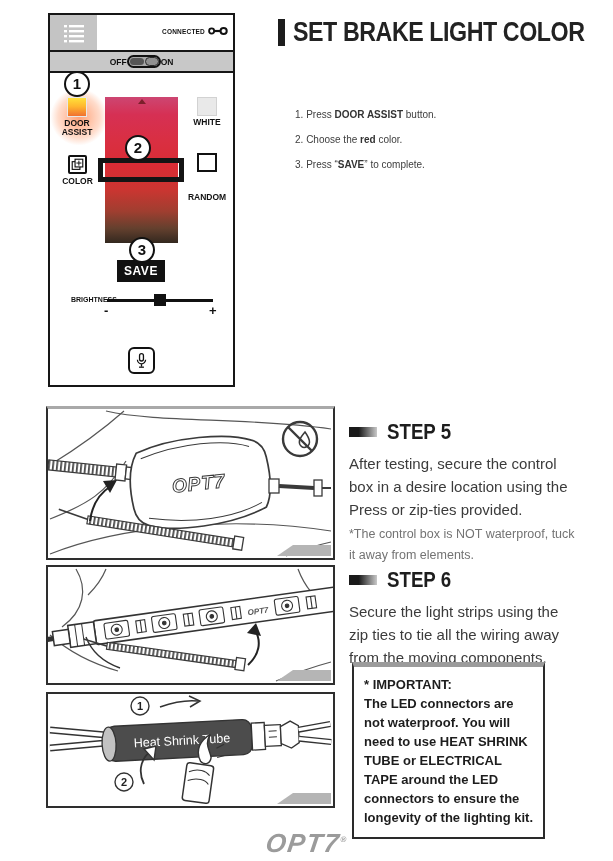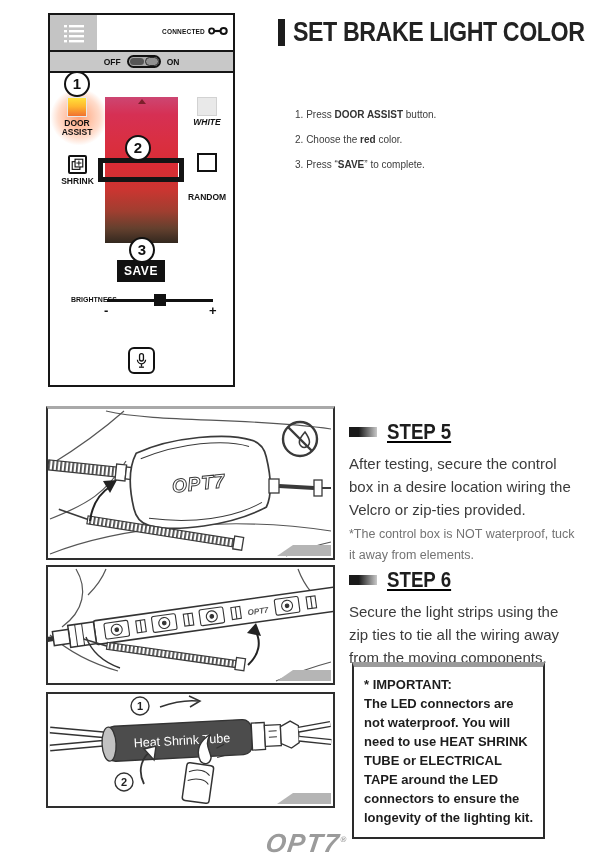--- a/index.html
+++ b/index.html
@@ -8,21 +8,21 @@
 
   
   .app-panel { position:absolute; left:48px; top:13px; width:187px; height:374px;
                border:2px solid #161616; background:#fff; }
   .app-header { position:relative; height:37px; border-bottom:2px solid #161616; background:#fff; }
   .menu-box { position:absolute; left:0; top:0; width:47px; height:35px; background:#c4c4c4;
               display:flex; align-items:center; justify-content:center; }
   .connected { position:absolute; right:5px; top:11px; display:flex; align-items:center; gap:3px; }
   .connected .txt { font-size:6.5px; font-weight:bold; color:#111; letter-spacing:.2px; }
   .toggle-bar { position:relative; height:21px; border-bottom:2px solid #161616; background:#c8c8c8;
-                display:flex; align-items:center; justify-content:center; gap:6px; }
+                display:flex; align-items:center; justify-content:center; }
   .toggle-bar .lbl { font-size:8.5px; font-weight:bold; color:#111; }
   .switch { position:relative; width:34px; height:13px; border:2px solid #111; border-radius:8px; background:#a8a8a8; }
   .switch .knob-a { position:absolute; left:1px; top:1px; width:14px; height:7px; background:#555; border-radius:4px; }
   .switch .knob-b { position:absolute; left:16px; top:0px; width:14px; height:9px; background:#909090;
                     border:1px solid #2a2a2a; border-radius:5px; }
   .app-main { position:relative; height:310px; }
 
   .callout { position:absolute; width:26px; height:26px; border:2.5px solid #111; border-radius:50%;
              background:#fff; text-align:center; line-height:21px; font-size:15px; font-weight:bold;
              color:#111; z-index:6; }
@@ -61,21 +61,21 @@
 
   
   .title-row { position:absolute; left:278px; top:17px; display:flex; align-items:center; }
   .title-bar { width:7px; height:27px; background:#1c1c1c; margin-right:8px; }
   .title-txt { font-size:27px; font-weight:bold; color:#222; white-space:nowrap;
                transform:scaleX(.86); transform-origin:left center; letter-spacing:-.5px; }
   .steps { position:absolute; left:295px; top:102px; font-size:10px; line-height:25px; color:#3d3d3d; }
   .steps .b { font-weight:bold; color:#333; }
 
   .step-block { position:absolute; width:226px; }
-  .step-head { display:flex; align-items:center;text-decoration:underline; }
+  .step-head { display:flex; align-items:center; }
   .step-bar { width:28px; height:10px; margin-right:10px;
               background:linear-gradient(90deg,#1a1a1a 0%, #1a1a1a 35%, #c9c9c9 100%); }
   .step-name { font-size:22px; font-weight:bold; color:#1d1d1d; white-space:nowrap;
                transform:scaleX(.85); transform-origin:left center; }
   .step-body { margin-top:7px; font-size:15px; line-height:23px; color:#3b3b3b; }
   .step-note { margin-top:3px; font-size:12.5px; line-height:21px; color:#737373; }
 
   .important-box { position:absolute; left:352px; top:662px; width:193px;
                    border:2px solid #2a2a2a; border-top:5px solid #9b9b9b; background:#fff;
                    padding:8px 10px 10px 10px; font-size:13px; line-height:19px; font-weight:bold; color:#1d1d1d; }
@@ -141,29 +141,29 @@
       <div class="small-lbl" style="left:7px; top:46px; width:40px;">DOOR ASSIST</div>
 
       <div class="preset-btn">
         <svg width="13" height="13" viewBox="0 0 16 16">
           <rect x="1.5" y="4.5" width="9.5" height="9.5" fill="#fff" stroke="#111" stroke-width="1.4"></rect>
           <rect x="5" y="1.5" width="9.5" height="9.5" fill="#fff" stroke="#111" stroke-width="1.4"></rect>
           <line x1="9.7" y1="3.2" x2="9.7" y2="9.4" stroke="#111" stroke-width="1.2"></line>
           <line x1="6.6" y1="6.2" x2="12.8" y2="6.2" stroke="#111" stroke-width="1.2"></line>
         </svg>
       </div>
-      <div class="small-lbl" style="left:5px; top:104px; width:45px;">SHRINK</div>
+      <div class="small-lbl" style="left:5px; top:104px; width:45px;">COLOR</div>
 
       <div class="gradient-col"></div>
       <div class="grad-marker"></div>
       <div class="callout" style="left:75px; top:62px;">2</div>
       <div class="select-rect"></div>
 
       <div class="white-btn"></div>
-      <div class="small-lbl" style="left:135px; top:45px; width:44px;font-style:italic;">WHITE</div>
+      <div class="small-lbl" style="left:135px; top:45px; width:44px;">WHITE</div>
 
       <div class="random-btn"></div>
       <div class="small-lbl" style="left:132px; top:120px; width:50px;">RANDOM</div>
 
       <div class="callout" style="left:79px; top:164px;">3</div>
       <div class="save-btn">SAVE</div>
 
       <div class="bright-lbl">BRIGHTNESS</div>
       <div class="slider-track"></div>
       <div class="slider-thumb"></div>
@@ -353,21 +353,21 @@
       </g>
       <polygon points="245,99 283,99 283,110 229,110" fill="#b5b5b5"></polygon>
     </svg>
   </div>
 
   <div class="step-block" style="left:349px; top:419px;">
     <div class="step-head">
       <div class="step-bar"></div>
       <div class="step-name">STEP 5</div>
     </div>
-    <div class="step-body">After testing, secure the control box in a desire location wiring the Velcro or zip-ties provided.</div>
+    <div class="step-body">After testing, secure the control box in a desire location using the Press or zip-ties provided.</div>
     <div class="step-note">*The control box is NOT waterproof, tuck it away from elements.</div>
   </div>
 
   <div class="step-block" style="left:349px; top:567px;">
     <div class="step-head">
       <div class="step-bar"></div>
       <div class="step-name">STEP 6</div>
     </div>
     <div class="step-body">Secure the light strips using the zip ties to tie all the wiring away from the moving components.</div>
   </div>

